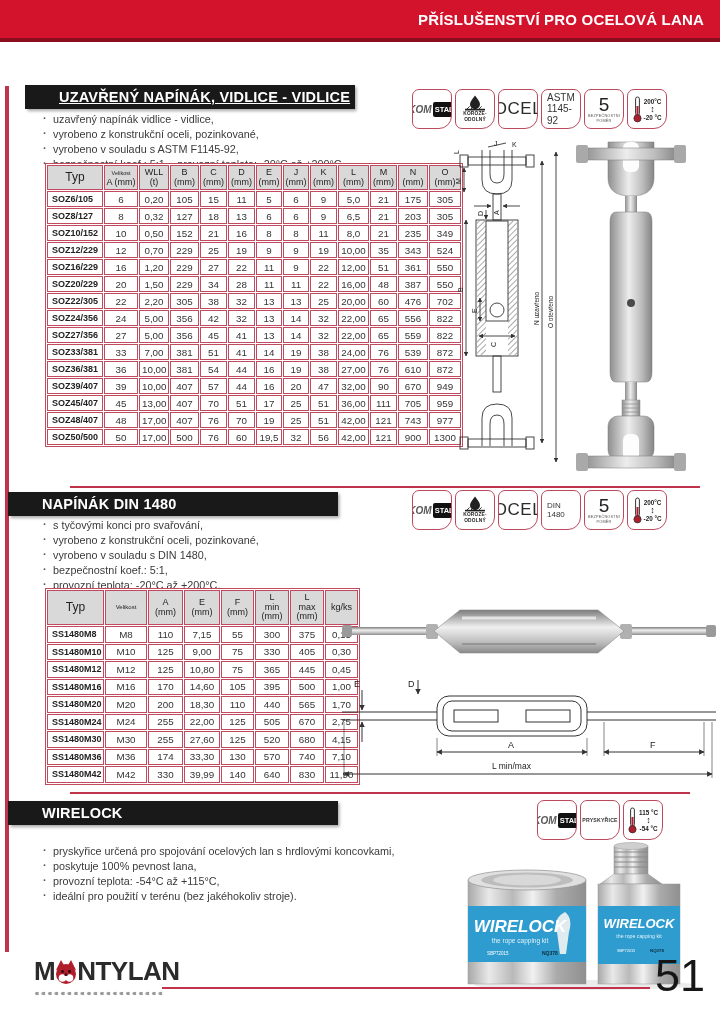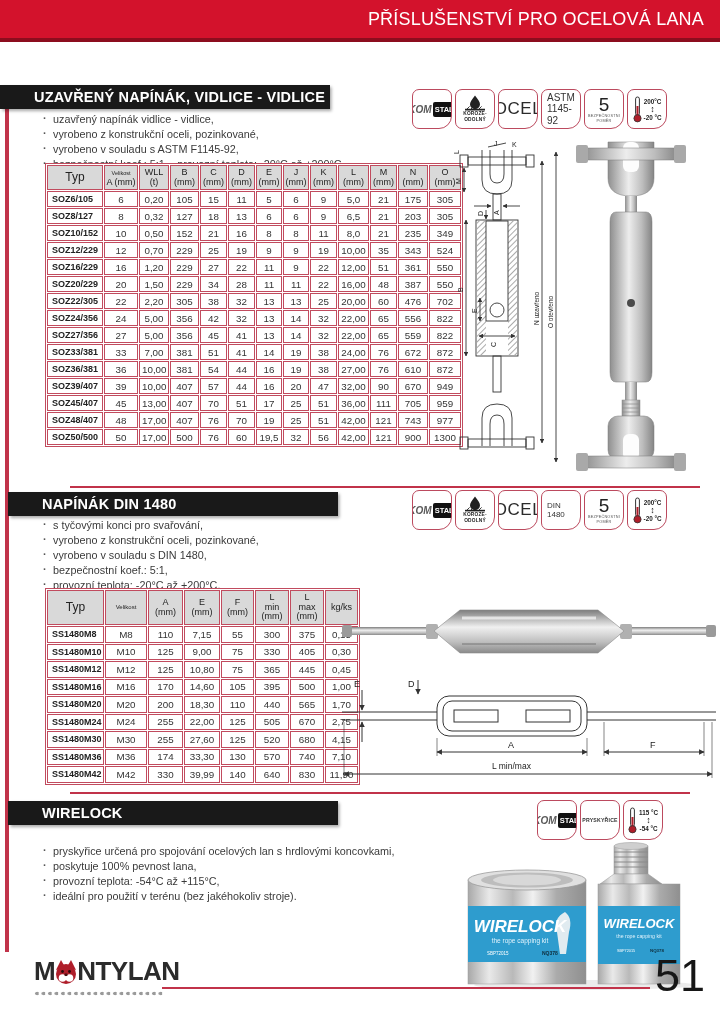--- a/index.html
+++ b/index.html
@@ -3,21 +3,21 @@
 <meta charset="utf-8">
 <style>
   * { margin:0; padding:0; box-sizing:border-box; }
   html,body { background:#ffffff; font-family:"Liberation Sans", sans-serif; }
   .page { position:relative; width:720px; height:1018px; background:#fff; overflow:hidden; }
   .abs { position:absolute; }
 
   
   .topbar { left:0; top:0; width:720px; height:38px; background:#D3122C;
             display:flex; align-items:center; justify-content:flex-end; padding-right:16px; }
-  .topbar-title { color:#fff; font-size:18px; font-weight:400; letter-spacing:.2px;padding-left:24px; }
+  .topbar-title { color:#fff; font-size:15px; font-weight:700; letter-spacing:.2px;padding-left:24px; }
   .topbar-under { left:0; top:38px; width:720px; height:4px; background:#8C0D1E; }
   .left-stripe { left:5px; top:86px; width:4px; height:866px; background:#C1334A; }
 
   
   .banner { background:#191919; height:24px; width:330px; display:flex; align-items:center;
             color:#fff; font-weight:700; font-size:14.5px; padding-left:34px; letter-spacing:.2px;
             box-shadow:1.5px 2px 3px rgba(0,0,0,.35); }
 
   
   .bullets { list-style:none; font-size:10.8px; color:#3a3a3a; line-height:1.05; }
@@ -76,21 +76,21 @@
 <body>
 
 <div class="page">
 
   <div class="abs topbar">
     <span class="topbar-title">PŘÍSLUŠENSTVÍ PRO OCELOVÁ LANA</span>
   </div>
   <div class="abs topbar-under"></div>
   <div class="abs left-stripe"></div>
 
-  <div class="abs banner" style="left:0; top:85px;">
+  <div class="abs banner" style="left:25px; top:85px;text-decoration:underline;">
     <span>UZAVŘENÝ NAPÍNÁK, VIDLICE - VIDLICE</span>
   </div>
 
   <div class="abs badge-row" style="left:412px; top:89px;">
     <div class="badge">
       <div class="komstal-wrap">
         <span class="kom">KOM</span>
         <span class="stal">STAL</span>
       </div>
     </div>
@@ -322,21 +322,21 @@
           <td>33</td>
           <td>7,00</td>
           <td>381</td>
           <td>51</td>
           <td>41</td>
           <td>14</td>
           <td>19</td>
           <td>38</td>
           <td>24,00</td>
           <td>76</td>
-          <td>672</td>
+          <td>539</td>
           <td>872</td>
         </tr>
         <tr>
           <td>SOZ36/381</td>
           <td>36</td>
           <td>10,00</td>
           <td>381</td>
           <td>54</td>
           <td>44</td>
           <td>16</td>

